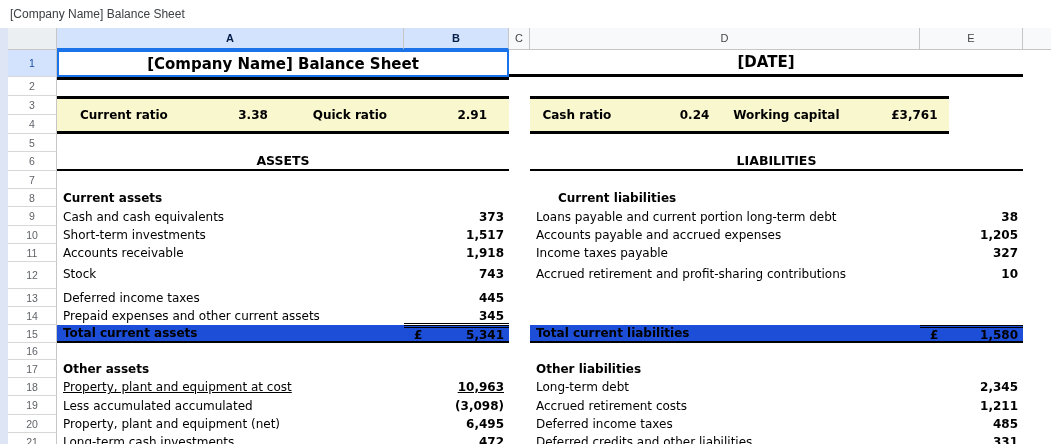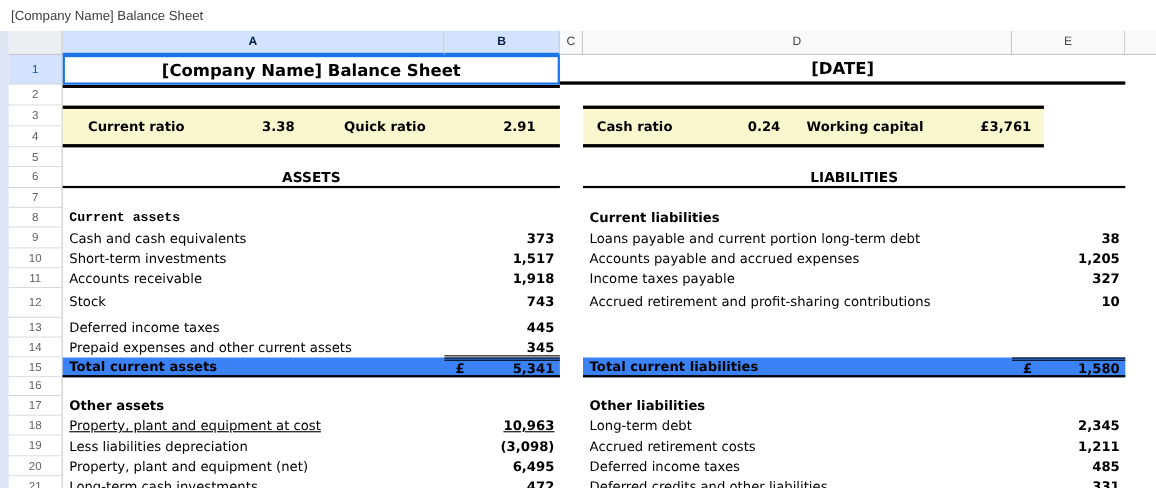--- a/index.html
+++ b/index.html
@@ -42,21 +42,21 @@
   .crow{position:absolute;display:flex;align-items:center;font-size:12px;color:#000;box-sizing:border-box;}
   .crow.lb{left:57px;width:452px;}
   .crow.rb{left:530px;width:493px;}
   .lab{flex:1;padding-left:6px;white-space:nowrap;overflow:hidden;}
   .val{text-align:right;font-weight:bold;padding-right:5px;white-space:nowrap;box-sizing:border-box;}
   .lb .val{width:105px;}
   .rb .val{width:103px;}
   .boldlab .lab{font-weight:bold;}
   .tall{align-items:center;padding-bottom:4px;}
   .uline .val{border-bottom:1.5px solid #000;}
-  .totalrow{background:#3b82f6;border-bottom:2px solid #000;}
+  .totalrow{background:#1d4ed8;border-bottom:2px solid #000;}
   .totalrow .lab{font-weight:bold;}
   .totalrow .val{display:flex;justify-content:space-between;align-items:center;
       border-top:3px double #000;padding-left:10px;font-weight:bold;}
 </style>
 </head>
 <body>
 
 <div class="screen">
 
   <div class="titlebar">
@@ -116,21 +116,21 @@
     </div>
     <div class="rrow">
       <span class="lab">Working capital</span>
       <span class="val">£3,761</span>
     </div>
   </div>
 
   <div class="sechdr lb">ASSETS</div>
   <div class="sechdr rb">LIABILITIES</div>
 
-  <div class="crow lb boldlab" style="top:189px;height:18px;font-family:Liberation Mono, monospace;">
+  <div class="crow lb boldlab" style="top:189px;height:18px;">
     <span class="lab">Current assets</span>
   </div>
   <div class="crow lb" style="top:207px;height:19px;">
     <span class="lab">Cash and cash equivalents</span>
     <span class="val">373</span>
   </div>
   <div class="crow lb" style="top:226px;height:18px;">
     <span class="lab">Short-term investments</span>
     <span class="val">1,517</span>
   </div>
@@ -159,33 +159,33 @@
   </div>
 
   <div class="crow lb boldlab" style="top:360px;height:18px;">
     <span class="lab">Other assets</span>
   </div>
   <div class="crow lb" style="top:378px;height:18px;text-decoration:underline;">
     <span class="lab">Property, plant and equipment at cost</span>
     <span class="val">10,963</span>
   </div>
   <div class="crow lb" style="top:396px;height:19px;">
-    <span class="lab">Less liabilities depreciation</span>
+    <span class="lab">Less accumulated accumulated</span>
     <span class="val">(3,098)</span>
   </div>
   <div class="crow lb" style="top:415px;height:18px;">
     <span class="lab">Property, plant and equipment (net)</span>
     <span class="val">6,495</span>
   </div>
   <div class="crow lb" style="top:433px;height:18px;">
     <span class="lab">Long-term cash investments</span>
     <span class="val">472</span>
   </div>
 
-  <div class="crow rb boldlab" style="top:189px;height:18px;">
+  <div class="crow rb boldlab" style="top:189px;height:18px;margin-left:22px;">
     <span class="lab">Current liabilities</span>
   </div>
   <div class="crow rb" style="top:207px;height:19px;">
     <span class="lab">Loans payable and current portion long-term debt</span>
     <span class="val">38</span>
   </div>
   <div class="crow rb" style="top:226px;height:18px;">
     <span class="lab">Accounts payable and accrued expenses</span>
     <span class="val">1,205</span>
   </div>

